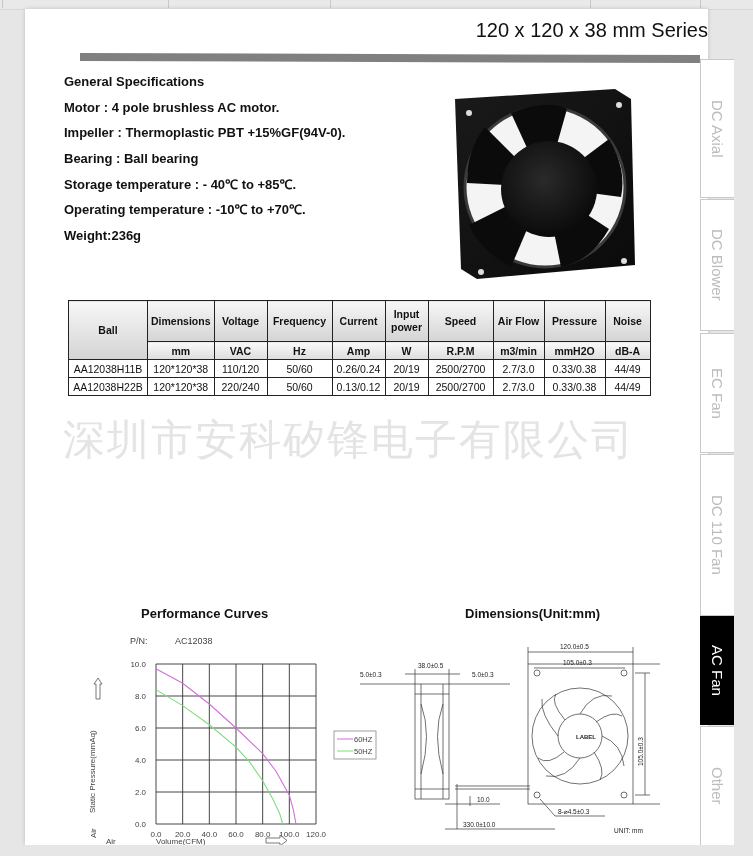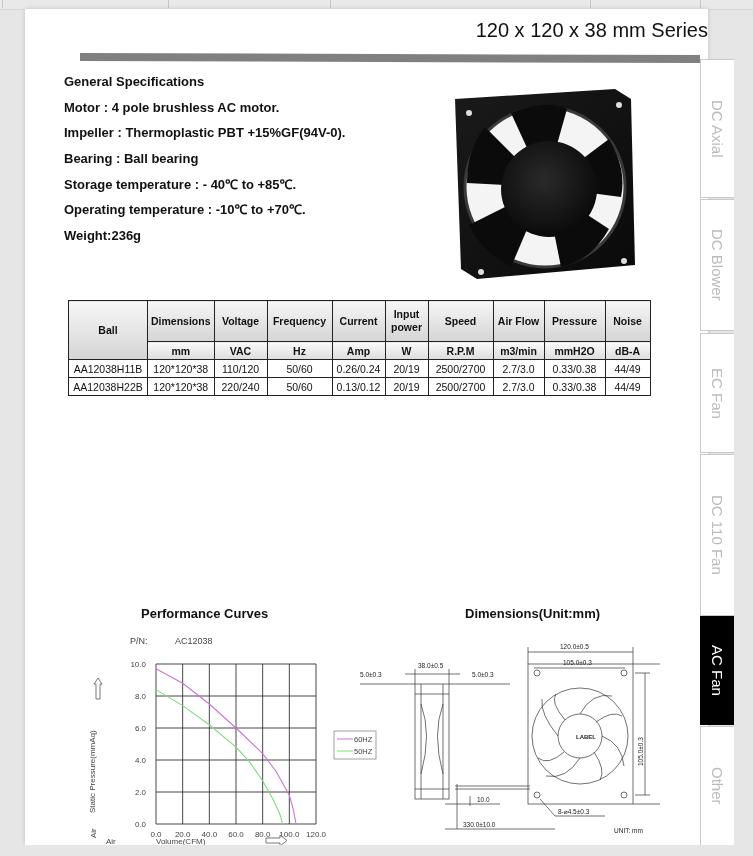--- a/index.html
+++ b/index.html
@@ -125,20 +125,21 @@
       <td>0.13/0.12</td>
       <td>20/19</td>
       <td>2500/2700</td>
       <td>2.7/3.0</td>
       <td>0.33/0.38</td>
       <td>44/49</td>
     </tr>
   </tbody>
     </table>
 
+  <div class="watermark">深圳市安科矽锋电子有限公司</div>
 
   <div class="sec-title" style="left:116px;top:597px">Performance Curves</div>
   <div class="sec-title" style="left:440px;top:597px">Dimensions(Unit:mm)</div>
 
   <svg id="perf-chart" style="position:absolute;left:55px;top:622px;" width="300" height="214">
     <text x="50" y="13" font-size="9" fill="#444">P/N:</text>
     <text x="95" y="13" font-size="9" fill="#444">AC12038</text>
     <g id="grid-layer">
         <line x1="76" y1="33" x2="76" y2="193" stroke="#333" stroke-width="0.9"></line>
         <line x1="102.66666666666666" y1="33" x2="102.66666666666666" y2="193" stroke="#333" stroke-width="0.9"></line>

